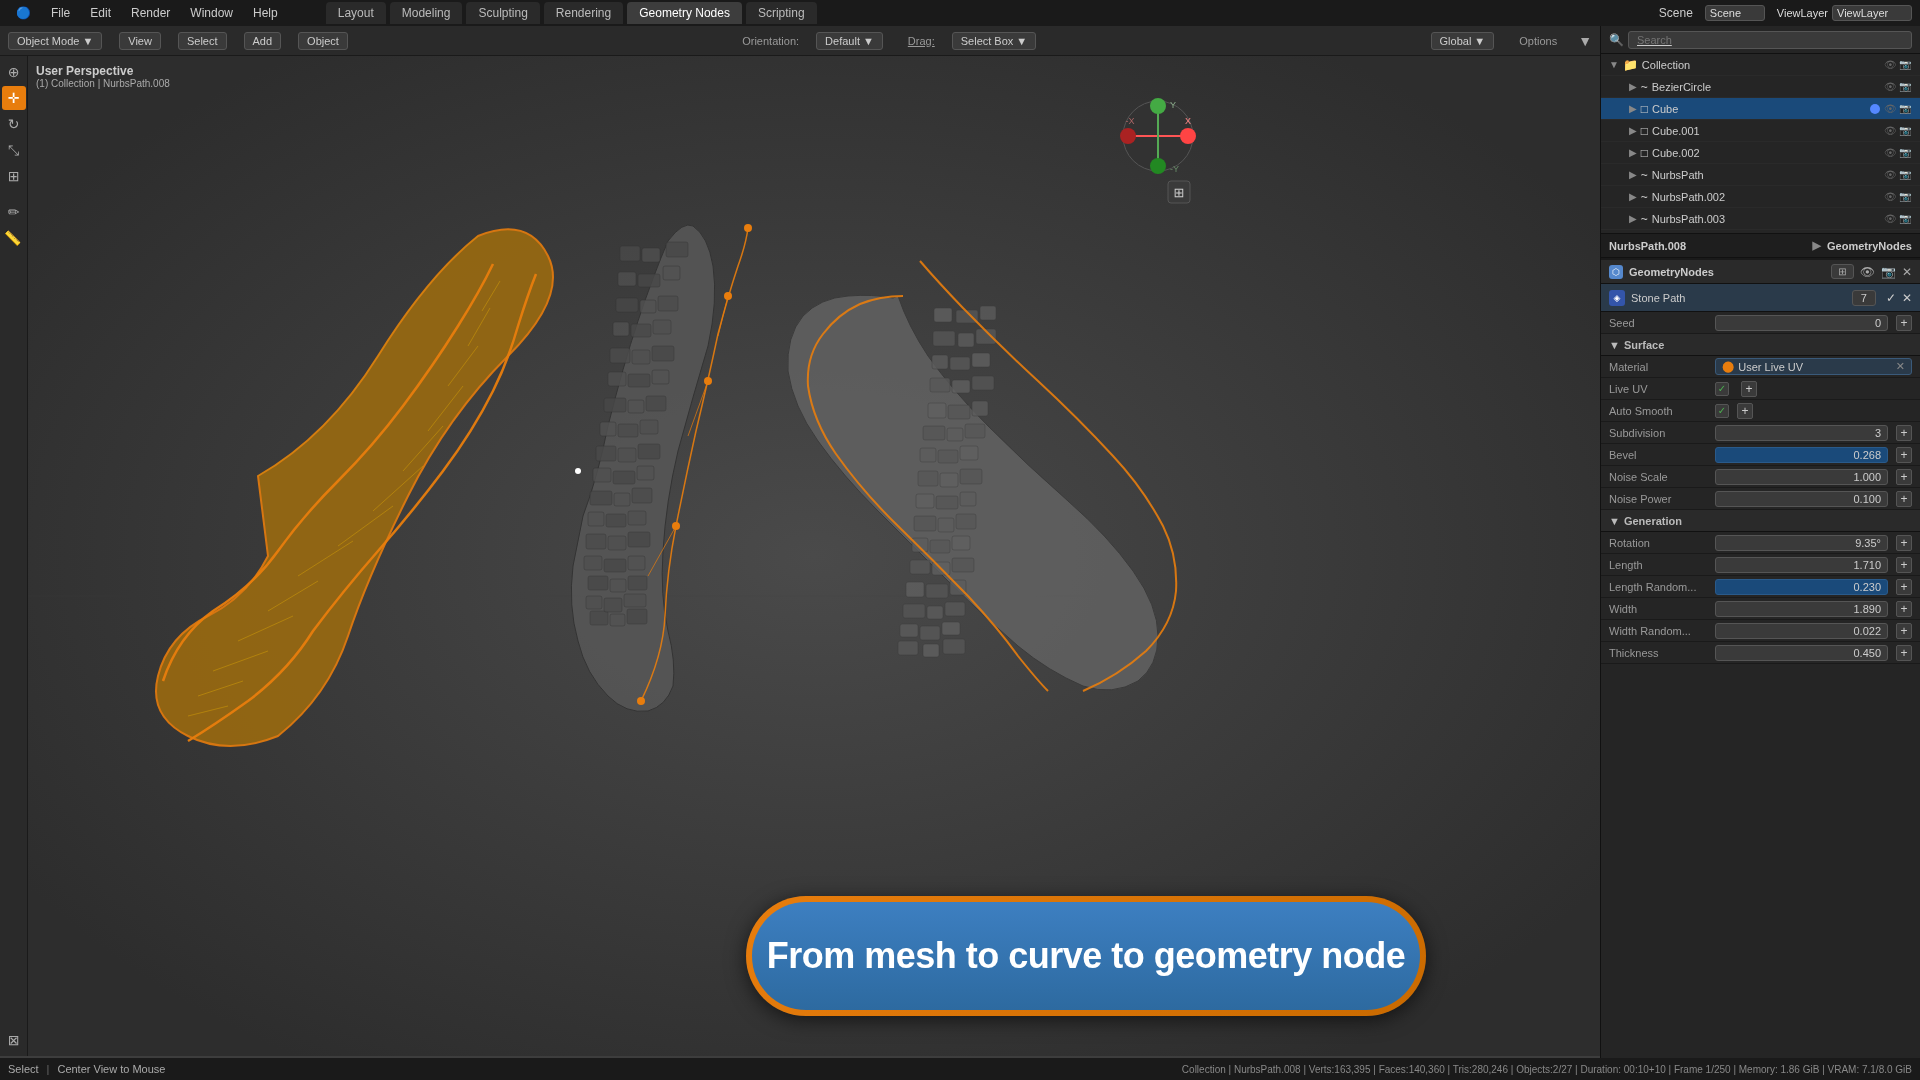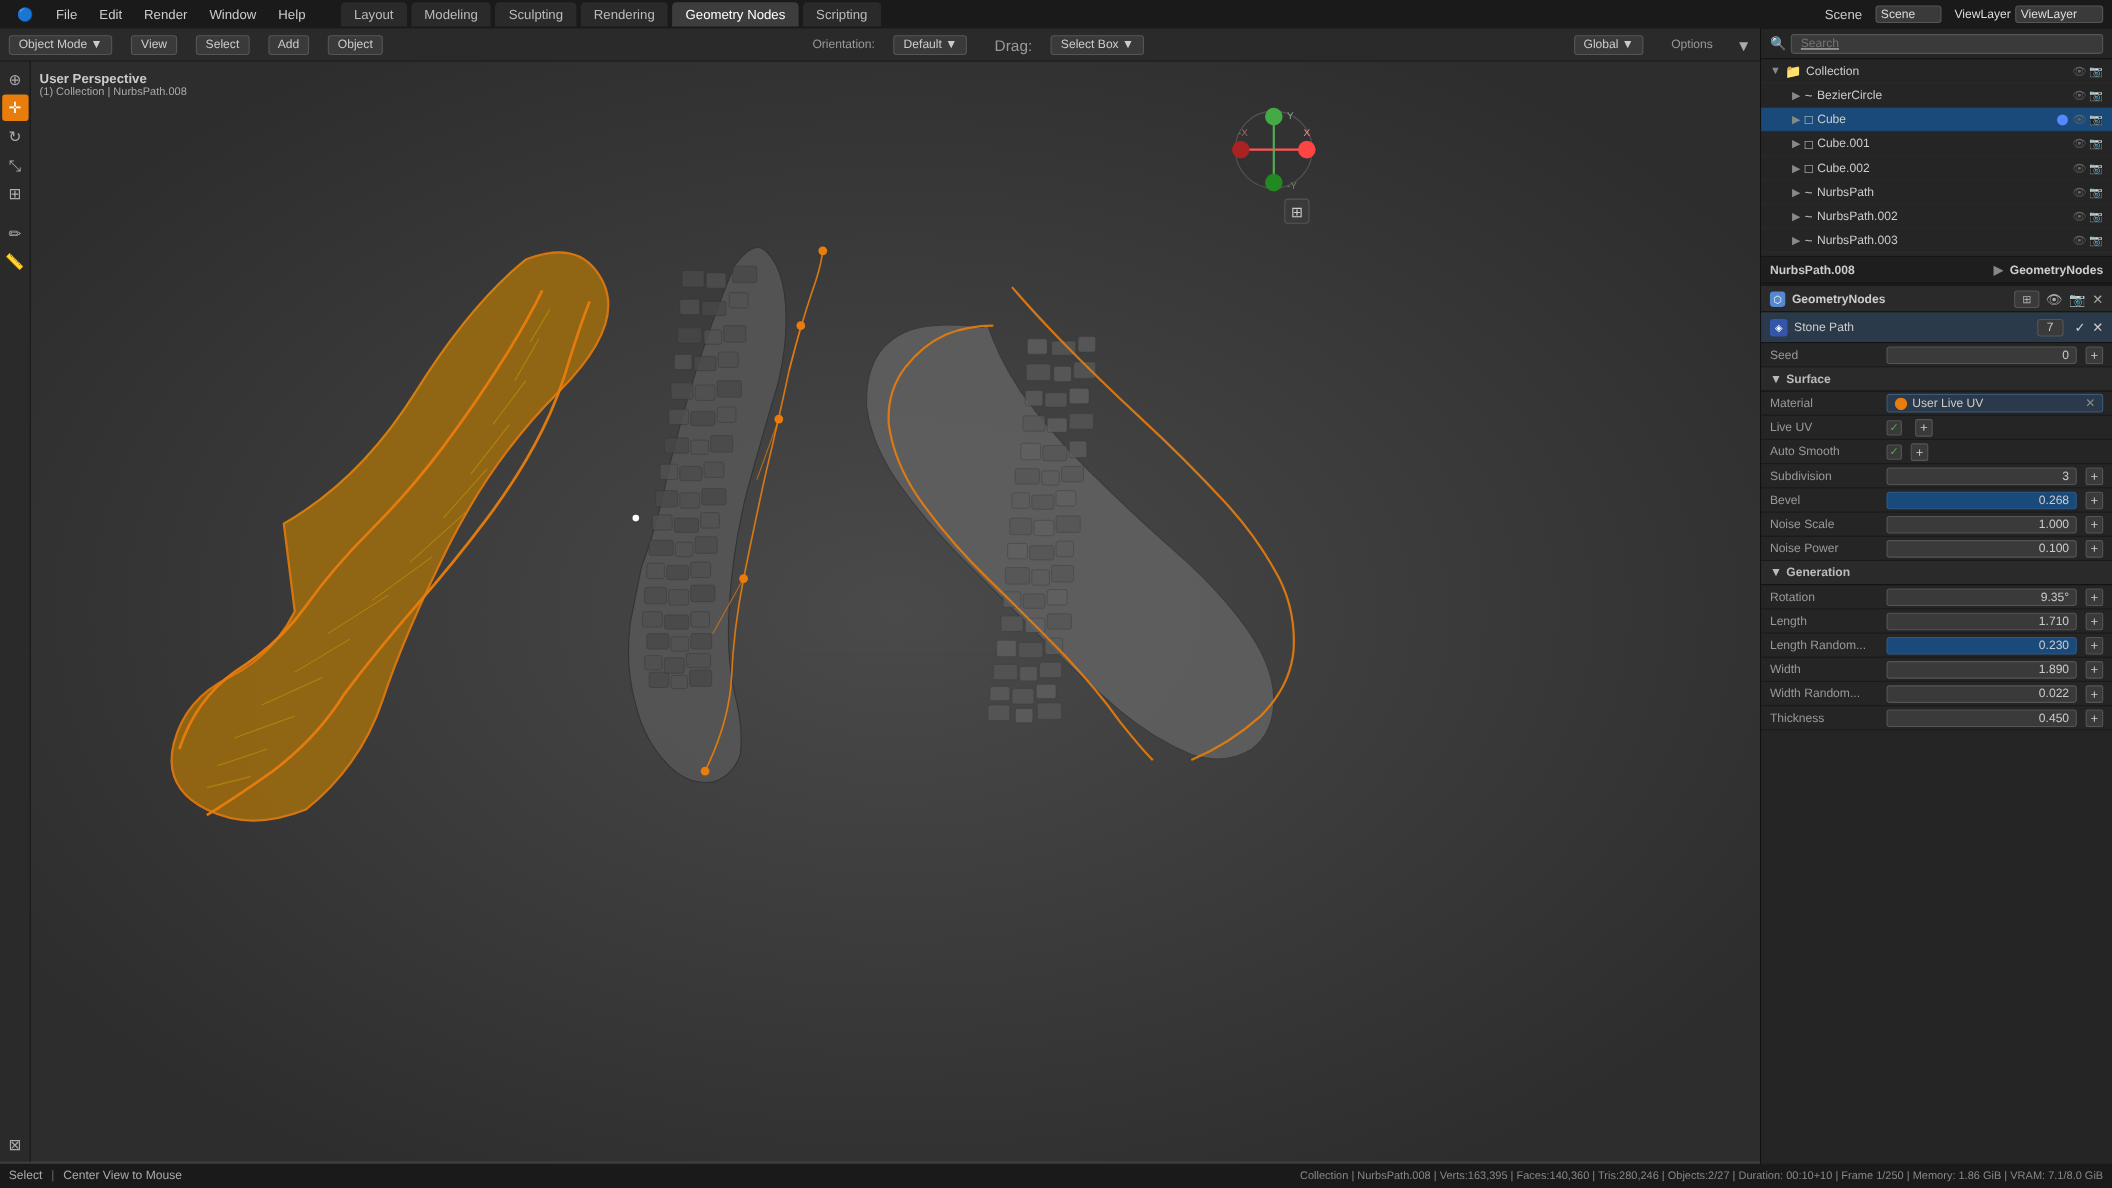--- a/index.html
+++ b/index.html
@@ -403,21 +403,21 @@
 <body>
 
 <div id="top-menu">
   <span class="menu-item">🔵</span>
   <span class="menu-item">File</span>
   <span class="menu-item">Edit</span>
   <span class="menu-item">Render</span>
   <span class="menu-item">Window</span>
   <span class="menu-item">Help</span>
 
-  <span style="display:flex;gap:2px;margin-left:20px;">
+  <span style="display:flex;gap:2px;margin-left:36px;">
     <span class="ws-tab">Layout</span>
     <span class="ws-tab">Modeling</span>
     <span class="ws-tab">Sculpting</span>
     <span class="ws-tab">Rendering</span>
     <span class="ws-tab active">Geometry Nodes</span>
     <span class="ws-tab">Scripting</span>
   </span>
 
   <span style="flex:1"></span>
   <span class="menu-item">Scene</span>
@@ -437,21 +437,21 @@
   <div class="toolbar-btn">Add</div>
   <div class="toolbar-btn">Object</div>
 
   <span style="flex:1"></span>
 
   <span style="font-size:11px;color:#999;">Orientation:</span>
   <div class="toolbar-btn">
     <span>Default</span> 
       <span>▼</span>
   </div>
-  <span style="font-size:14px;color:#999;margin-left:8px;">Drag:</span>
+  <span style="font-size:11px;color:#999;margin-left:8px;text-decoration:underline;">Drag:</span>
   <div class="toolbar-btn">
     <span>Select Box</span> 
       <span>▼</span>
   </div>
 
   <span style="flex:1"></span>
 
   <div class="toolbar-btn">
     <span>Global</span> 
       <span>▼</span>
@@ -669,20 +669,25 @@
       <text x="12" y="36" fill="#686" font-size="9">-Y</text>
     </g>
 
     <g transform="translate(1140, 125)">
       <rect x="0" y="0" width="22" height="22" rx="3" fill="#3a3a3a" stroke="#555" stroke-width="1"></rect>
       <text x="11" y="16" fill="#ccc" font-size="13" text-anchor="middle">⊞</text>
     </g>
   </svg>
 
   
+  <div id="subtitle-banner">
+    <div id="subtitle-inner">
+      <span id="subtitle-text">From mesh to curve to geometry node</span>
+    </div>
+  </div>
 </div>
 
 <div id="right-panel">
 
   <div id="right-panel-top">
     <div class="right-props-icons">
       <button class="prop-icon-btn">📷</button>
       <button class="prop-icon-btn">🖨</button>
       <button class="prop-icon-btn">🖥</button>
       <button class="prop-icon-btn">🌐</button>

